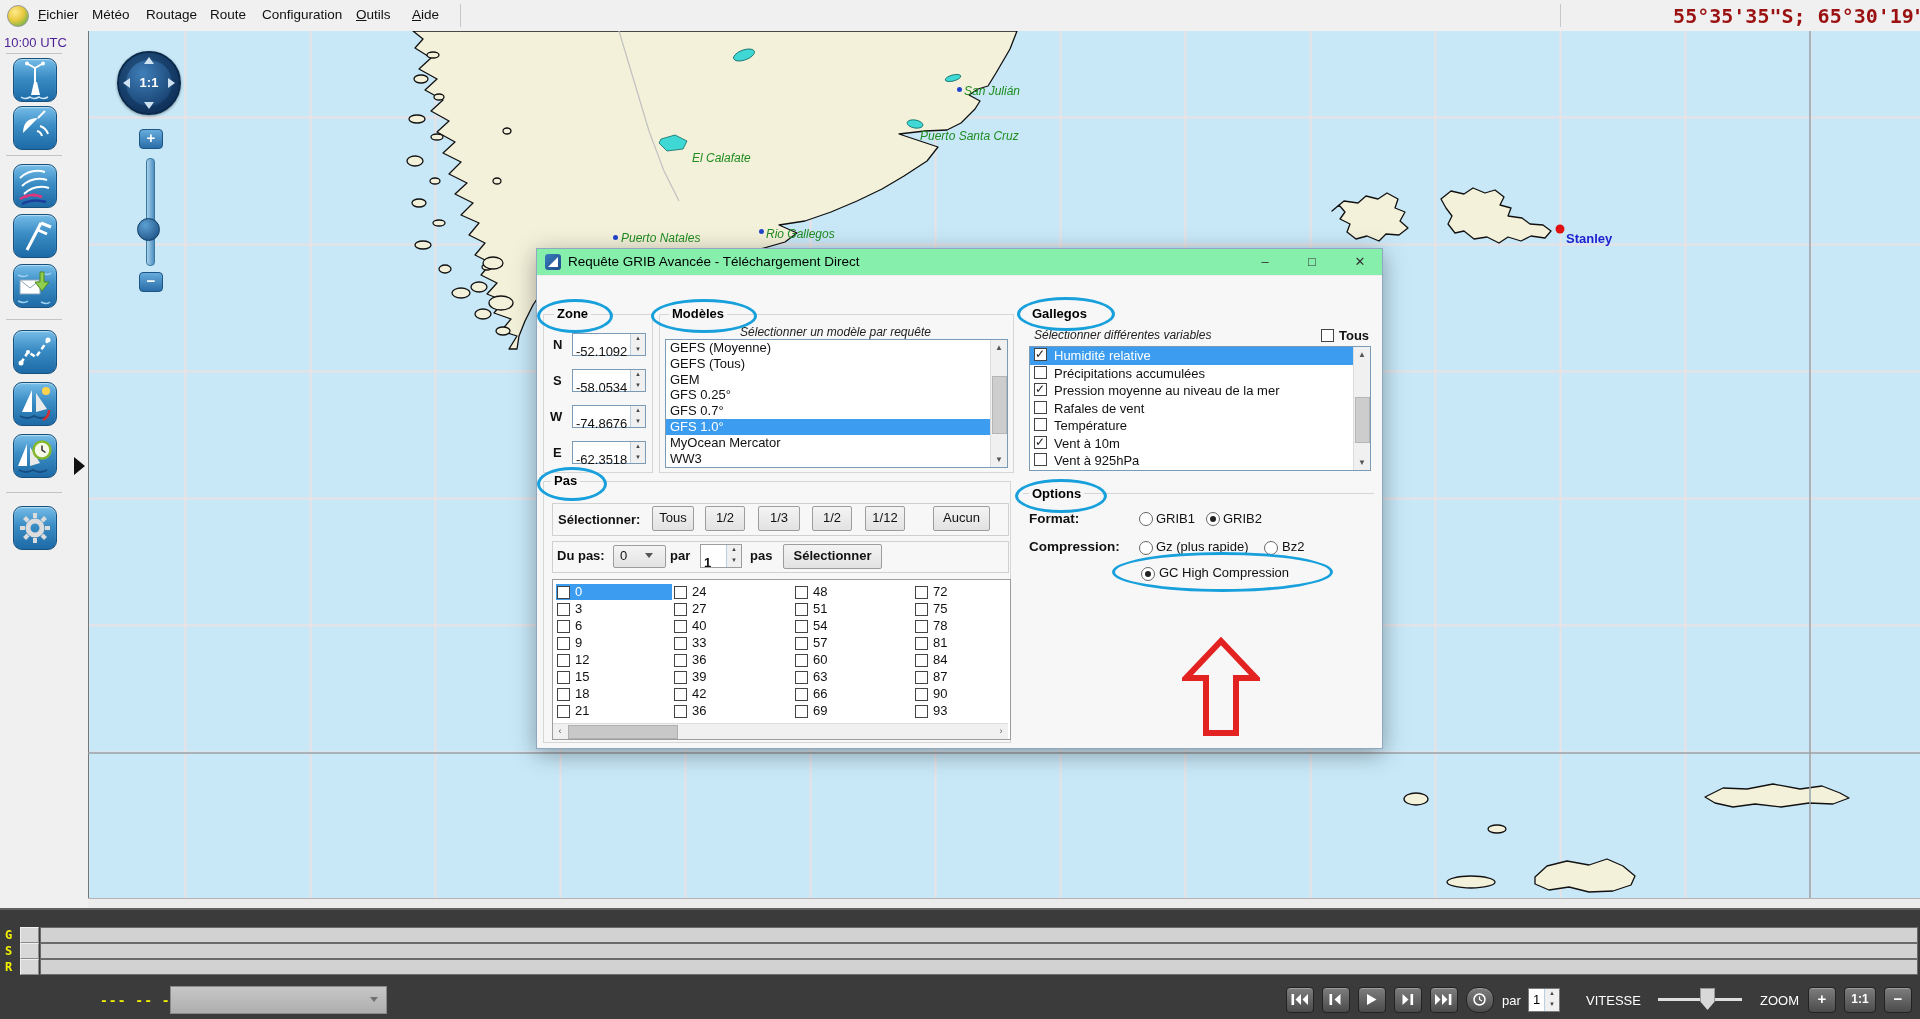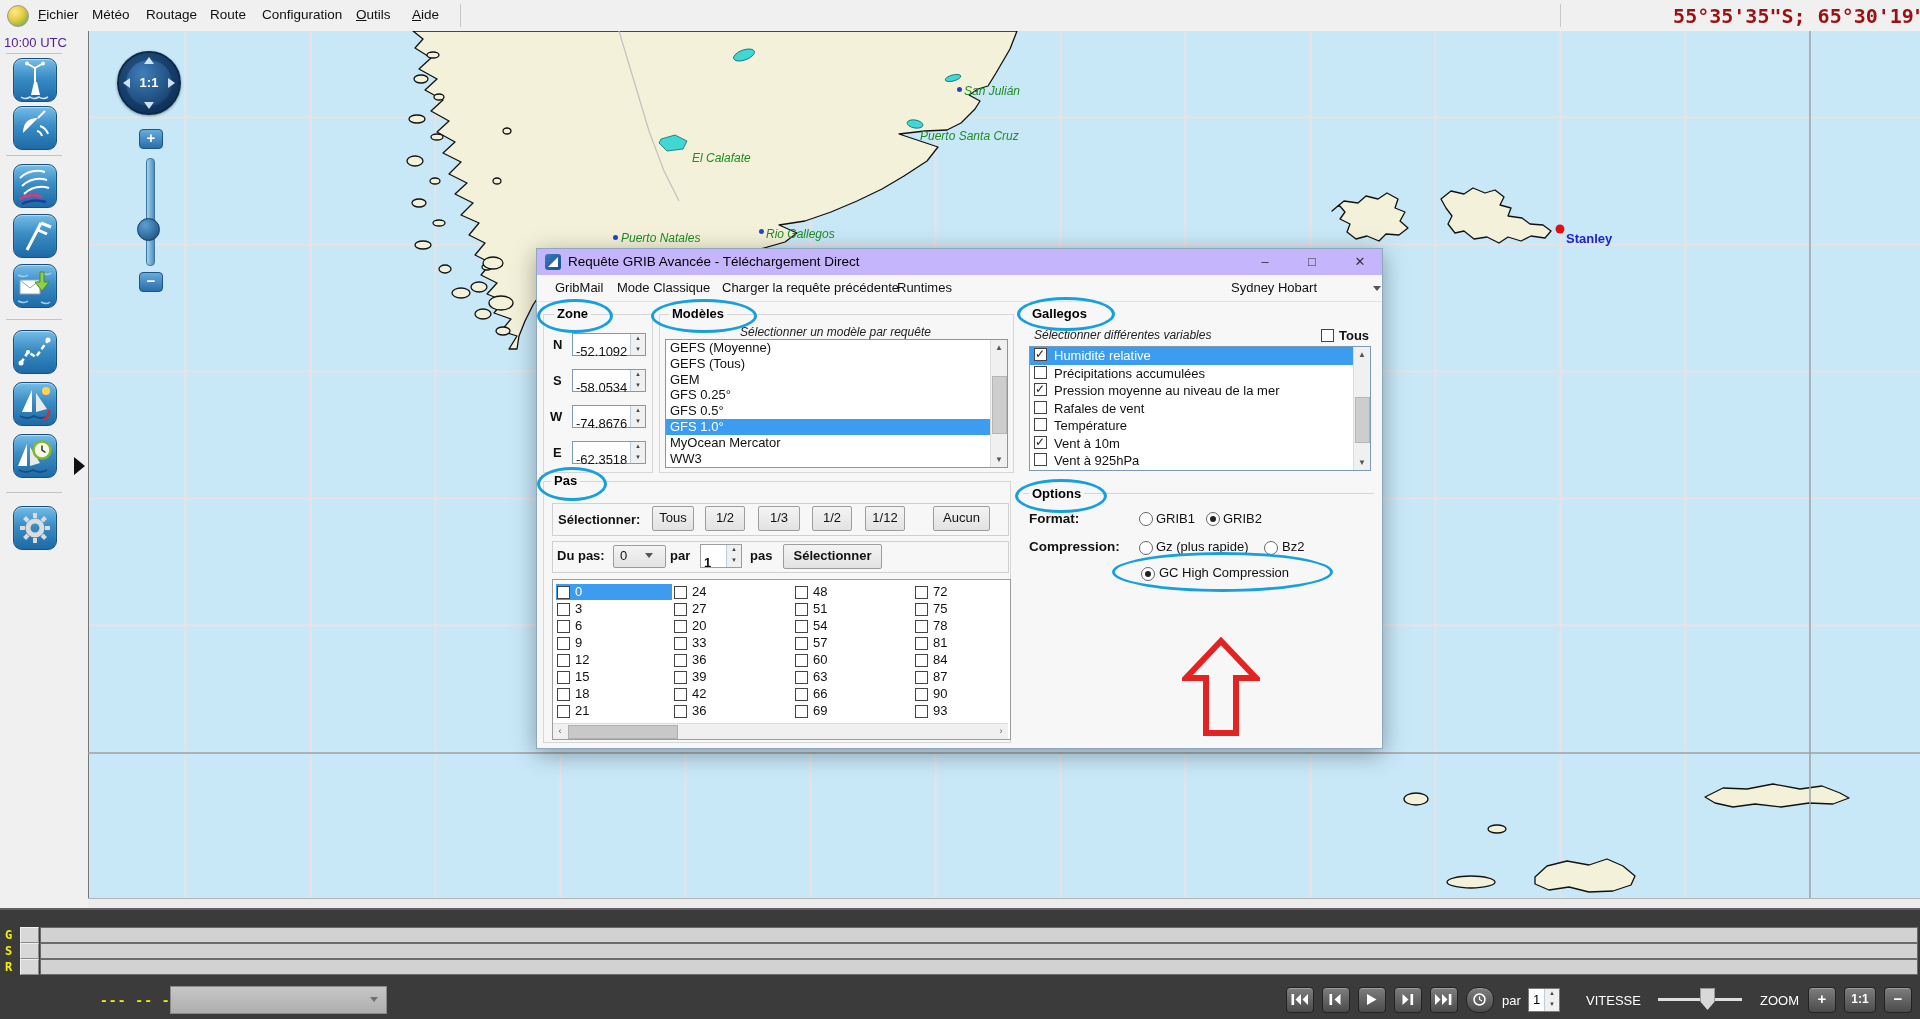--- a/index.html
+++ b/index.html
@@ -43,21 +43,21 @@
   .c-arr{position:absolute;width:0;height:0;}
   #zoom-plus,#zoom-minus{position:absolute;left:139px;width:22px;height:18px;border-radius:4px;border:1px solid #1c5586;
      background:linear-gradient(180deg,#66acdc,#2a6da8);color:#fff;font-weight:bold;font-size:15px;text-align:center;line-height:16px;}
   #zoom-track{position:absolute;left:146px;top:158px;width:7px;height:106px;border-radius:4px;border:1px solid #3a789f;
      background:linear-gradient(90deg,#a9d2ec,#4e8fbf);}
   #zoom-thumb{position:absolute;left:137px;top:218px;width:21px;height:21px;border-radius:50%;border:1px solid #0e3a63;
      background:radial-gradient(circle at 35% 30%,#5d9fd2,#14477a);}
   
   #dialog{position:absolute;left:536px;top:248px;width:845px;height:499px;background:#f7f7f7;
      border:1px solid #8fa8c0;box-shadow:0 5px 22px rgba(0,0,0,.35);z-index:10;}
-  #dlg-titlebar{position:absolute;left:0;top:0;width:100%;height:26px;background:#c4b5fd;border-bottom:1px solid #eee;}
+  #dlg-titlebar{position:absolute;left:0;top:0;width:100%;height:26px;background:#86efac;border-bottom:1px solid #eee;}
   #dlg-icon{position:absolute;left:8px;top:5px;width:16px;height:16px;border-radius:3px;
      background:linear-gradient(135deg,#3a7bc0,#1b4e86);}
   #dlg-icon:after{content:"";position:absolute;left:3px;top:3px;width:0;height:0;border-left:10px solid transparent;border-bottom:10px solid #fff;}
   #dlg-title{position:absolute;left:31px;top:5px;font-size:13.5px;color:#000;}
   .win-btn{position:absolute;top:3px;width:32px;height:20px;text-align:center;font-size:13px;color:#333;line-height:20px;}
   #dlg-menu{position:absolute;left:0;top:26px;width:100%;height:26px;background:#f7f7f7;border-bottom:1px solid #e3e3e3;}
   .dlg-menu-item{position:absolute;top:5px;font-size:13px;color:#111;}
   #preset-combo{position:absolute;left:694px;top:5px;width:160px;font-size:13px;color:#111;}
   #preset-chevron{position:absolute;left:836px;top:11px;width:0;height:0;border-left:4px solid transparent;border-right:4px solid transparent;border-top:5px solid #555;}
   .group{position:absolute;border:1px solid #d6d6d6;background:#f7f7f7;}
@@ -298,28 +298,20 @@
   <div id="zoom-minus" style="top:272px">−</div>
 
   <div id="dialog">
     <div id="dlg-titlebar">
       <div id="dlg-icon"></div>
       <div id="dlg-title">Requête GRIB Avancée - Téléchargement Direct</div>
       <div class="win-btn" style="left:712px">–</div>
       <div class="win-btn" style="left:759px">□</div>
       <div class="win-btn" style="left:807px">✕</div>
     </div>
-    <div id="dlg-menu">
-      <div class="dlg-menu-item" style="left:18px">GribMail</div>
-      <div class="dlg-menu-item" style="left:80px">Mode Classique</div>
-      <div class="dlg-menu-item" style="left:185px">Charger la requête précédente</div>
-      <div class="dlg-menu-item" style="left:360px">Runtimes</div>
-      <div id="preset-combo">Sydney Hobart</div>
-      <div id="preset-chevron"></div>
-    </div>
 
     <div class="group" style="left:6px;top:65px;width:108px;height:157px"></div>
     <div class="g-label" style="left:17px;top:57px">Zone</div>
     <div class="ann" style="left:0px;top:50px;width:70px;height:28px"></div>
     <div class="zlabel" style="left:16px;top:88px">N</div>
     <div class="spinbox" style="left:35px;top:84px;width:72px">
       <div class="spin-val">-52.1092</div>
       <div class="spin-btns">
           <div class="spin-up">▲</div>
           <div class="spin-dn">▼</div>
@@ -352,21 +344,21 @@
 
     <div class="group" style="left:122px;top:65px;width:353px;height:157px"></div>
     <div class="g-label" style="left:132px;top:57px">Modèles</div>
     <div class="ann" style="left:114px;top:50px;width:100px;height:28px"></div>
     <div class="caption" style="left:128px;top:76px;width:341px;text-align:center">Sélectionner un modèle par requête</div>
     <div class="listbox" style="left:128px;top:90px;width:341px;height:127px">
       <div class="lb-row">GEFS (Moyenne)</div>
       <div class="lb-row">GEFS (Tous)</div>
       <div class="lb-row">GEM</div>
       <div class="lb-row">GFS 0.25°</div>
-      <div class="lb-row">GFS 0.5°</div>
+      <div class="lb-row">GFS 0.7°</div>
       <div class="lb-row sel">GFS 1.0°</div>
       <div class="lb-row">MyOcean Mercator</div>
       <div class="lb-row">WW3</div>
       <div class="scroll-v">
         <div class="sc-arr" style="top:0">▲</div>
         <div class="sc-thumb" style="top:36px;height:56px"></div>
         <div class="sc-arr" style="bottom:0">▼</div>
       </div>
     </div>
 
@@ -432,21 +424,21 @@
         <div class="grid-cell-label" style="left:22px;top:89px">15</div>
       <span class="cbx" style="position:absolute;left:4px;top:108px"></span>
         <div class="grid-cell-label" style="left:22px;top:106px">18</div>
       <span class="cbx" style="position:absolute;left:4px;top:125px"></span>
         <div class="grid-cell-label" style="left:22px;top:123px">21</div>
       <span class="cbx" style="position:absolute;left:121px;top:6px"></span>
         <div class="grid-cell-label" style="left:139px;top:4px">24</div>
       <span class="cbx" style="position:absolute;left:121px;top:23px"></span>
         <div class="grid-cell-label" style="left:139px;top:21px">27</div>
       <span class="cbx" style="position:absolute;left:121px;top:40px"></span>
-        <div class="grid-cell-label" style="left:139px;top:38px">20</div>
+        <div class="grid-cell-label" style="left:139px;top:38px">40</div>
       <span class="cbx" style="position:absolute;left:121px;top:57px"></span>
         <div class="grid-cell-label" style="left:139px;top:55px">33</div>
       <span class="cbx" style="position:absolute;left:121px;top:74px"></span>
         <div class="grid-cell-label" style="left:139px;top:72px">36</div>
       <span class="cbx" style="position:absolute;left:121px;top:91px"></span>
         <div class="grid-cell-label" style="left:139px;top:89px">39</div>
       <span class="cbx" style="position:absolute;left:121px;top:108px"></span>
         <div class="grid-cell-label" style="left:139px;top:106px">42</div>
       <span class="cbx" style="position:absolute;left:121px;top:125px"></span>
         <div class="grid-cell-label" style="left:139px;top:123px">36</div>

